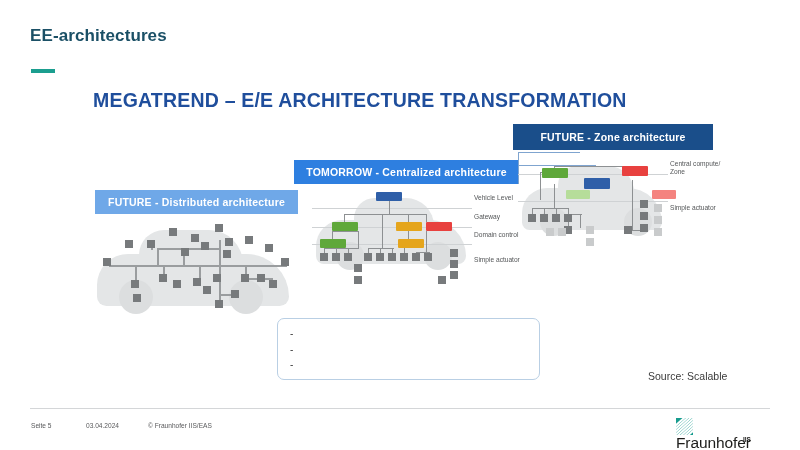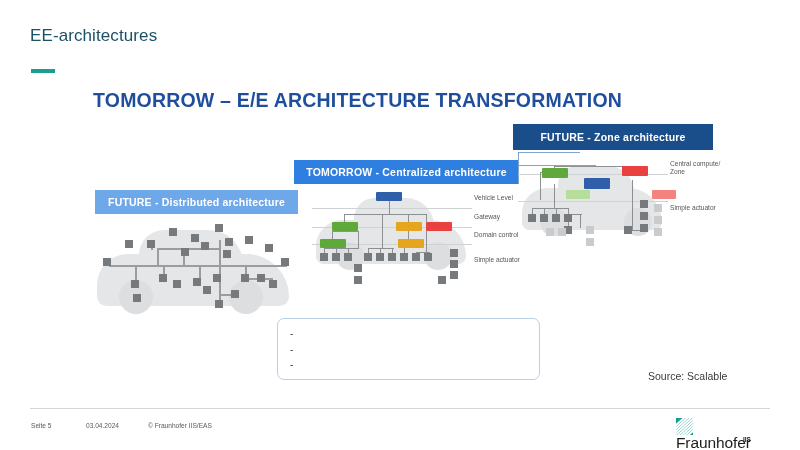--- a/index.html
+++ b/index.html
@@ -15,21 +15,21 @@
     font-family: "Liberation Sans", sans-serif;
     color: #333333;
   }
 
   
   .slide-title {
     position: absolute;
     left: 30px;
     top: 26px;
     font-size: 17px;
-    font-weight: normal;
+    font-weight: bold;
     color: #1b5066;
     letter-spacing: 0.1px;
   }
   .accent-dash {
     position: absolute;
     left: 31px;
     top: 69px;
     width: 24px;
     height: 4px;
     background: #1b9e8f;
@@ -223,21 +223,21 @@
     font-size: 6.5px;
     font-weight: bold;
     color: #1d1d1b;
   }
 </style>
 </head>
 <body>
 
 <div class="slide-title">EE-architectures</div>
 <div class="accent-dash"></div>
-<div class="main-heading">TOMORROW – E/E ARCHITECTURE TRANSFORMATION</div>
+<div class="main-heading">MEGATREND – E/E ARCHITECTURE TRANSFORMATION</div>
 
 <div class="banner banner-today">FUTURE  -  Distributed  architecture</div>
 
 <div class="diagram" style="left:95px; top:222px; width:200px; height:100px;">
   <div class="car-body" style="left:2px; top:32px; width:192px; height:52px;"></div>
   <div class="car-cabin" style="left:44px; top:8px; width:104px; height:34px;"></div>
   <div class="wheel" style="left:24px; top:58px; width:34px; height:34px;"></div>
   <div class="wheel" style="left:134px; top:58px; width:34px; height:34px;"></div>
 
   <div class="wire" style="left:14px; top:43px; width:178px; height:1.5px;"></div>

